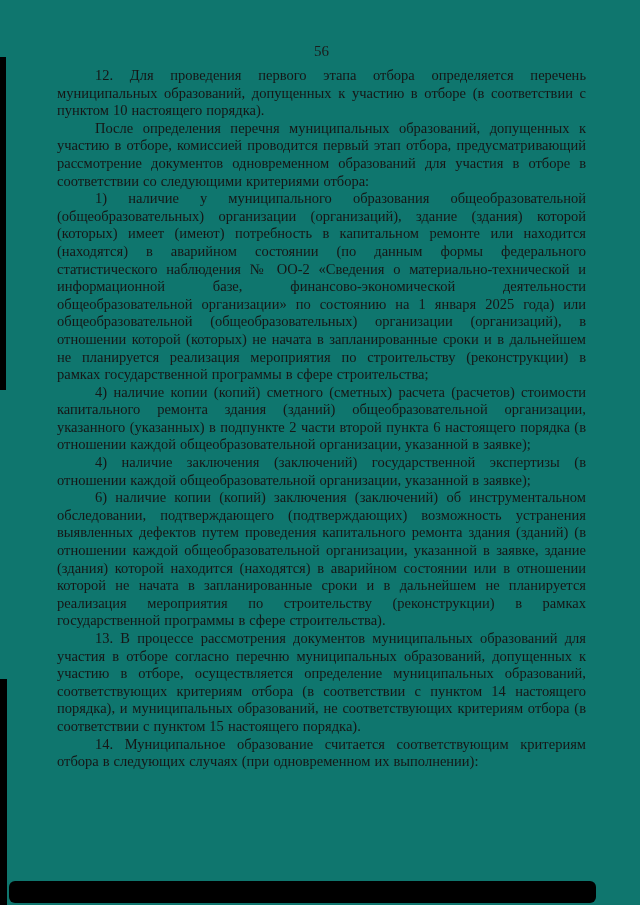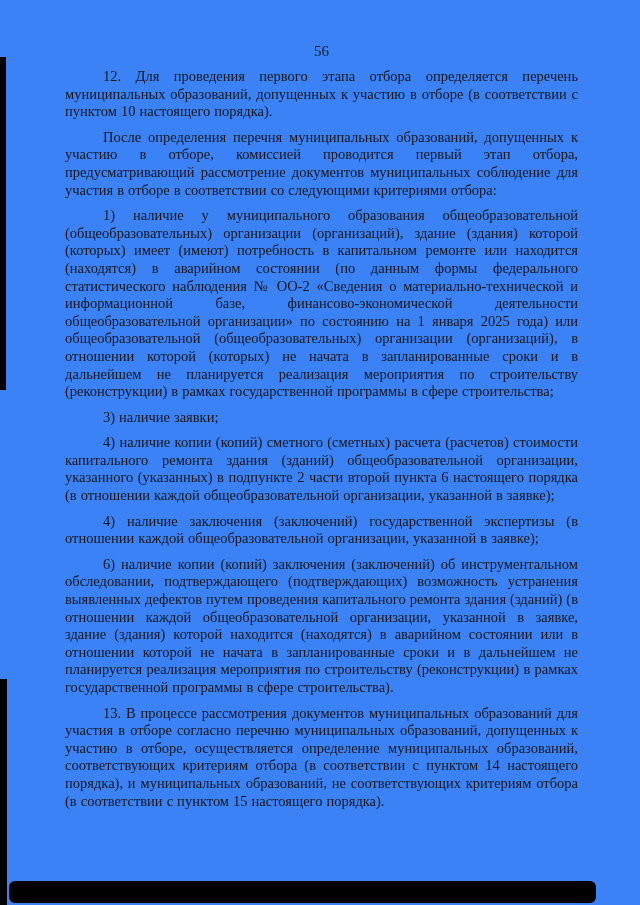--- a/index.html
+++ b/index.html
@@ -4,40 +4,40 @@
 <style>
   html, body {
     margin: 0;
     padding: 0;
     background: #ffffff;
   }
   .page {
     position: relative;
     width: 640px;
     height: 905px;
-    background: #3b82f6;
+    background: #0f766e;
     overflow: hidden;
     font-family: "Liberation Serif", "DejaVu Serif", serif;
     color: #161616;
   }
   .content {
     position: absolute;
     left: 57px;
     top: 42px;
     width: 529px;
   }
   .pagenum {
     text-align: center;
     font-size: 15px;
     line-height: 18px;
     margin: 0 0 7px 0;
     color: #1c1c1c;
   }
   .content p {
-    margin: 8px;
+    margin: 0;
     font-size: 14.5px;
     line-height: 17.6px;
     text-align: justify;
     text-align-last: left;
     text-indent: 38px;
     word-spacing: 0.4px;
     color: #161616;
   }
   
   .bar {
@@ -53,22 +53,22 @@
 
 <div class="page">
 
   <div class="bar bar-left-top"></div>
   <div class="bar bar-left-bottom"></div>
   <div class="bar bar-bottom"></div>
 
   <div class="content">
     <div class="pagenum">56</div>
     <p>12. Для проведения первого этапа отбора определяется перечень муниципальных образований, допущенных к участию в отборе (в соответствии с пунктом 10 настоящего порядка).</p>
-    <p>После определения перечня муниципальных образований, допущенных к участию в отборе, комиссией проводится первый этап отбора, предусматривающий рассмотрение документов муниципальных соблюдение для участия в отборе в соответствии со следующими критериями отбора:</p>
+    <p>После определения перечня муниципальных образований, допущенных к участию в отборе, комиссией проводится первый этап отбора, предусматривающий рассмотрение документов одновременном образований для участия в отборе в соответствии со следующими критериями отбора:</p>
     <p>1) наличие у муниципального образования общеобразовательной (общеобразовательных) организации (организаций), здание (здания) которой (которых) имеет (имеют) потребность в капитальном ремонте или находится (находятся) в аварийном состоянии (по данным формы федерального статистического наблюдения № ОО-2 «Сведения о материально-технической и информационной базе, финансово-экономической деятельности общеобразовательной организации» по состоянию на 1 января 2025 года) или общеобразовательной (общеобразовательных) организации (организаций), в отношении которой (которых) не начата в запланированные сроки и в дальнейшем не планируется реализация мероприятия по строительству (реконструкции) в рамках государственной программы в сфере строительства;</p>
-    <p>3) наличие заявки;</p>
     <p>4) наличие копии (копий) сметного (сметных) расчета (расчетов) стоимости капитального ремонта здания (зданий) общеобразовательной организации, указанного (указанных) в подпункте 2 части второй пункта 6 настоящего порядка (в отношении каждой общеобразовательной организации, указанной в заявке);</p>
     <p>4) наличие заключения (заключений) государственной экспертизы (в отношении каждой общеобразовательной организации, указанной в заявке);</p>
     <p>6) наличие копии (копий) заключения (заключений) об инструментальном обследовании, подтверждающего (подтверждающих) возможность устранения выявленных дефектов путем проведения капитального ремонта здания (зданий) (в отношении каждой общеобразовательной организации, указанной в заявке, здание (здания) которой находится (находятся) в аварийном состоянии или в отношении которой не начата в запланированные сроки и в дальнейшем не планируется реализация мероприятия по строительству (реконструкции) в рамках государственной программы в сфере строительства).</p>
     <p>13. В процессе рассмотрения документов муниципальных образований для участия в отборе согласно перечню муниципальных образований, допущенных к участию в отборе, осуществляется определение муниципальных образований, соответствующих критериям отбора (в соответствии с пунктом 14 настоящего порядка), и муниципальных образований, не соответствующих критериям отбора (в соответствии с пунктом 15 настоящего порядка).</p>
+    <p>14. Муниципальное образование считается соответствующим критериям отбора в следующих случаях (при одновременном их выполнении):</p>
   </div>
 
 </div>
 
 </body></html>

